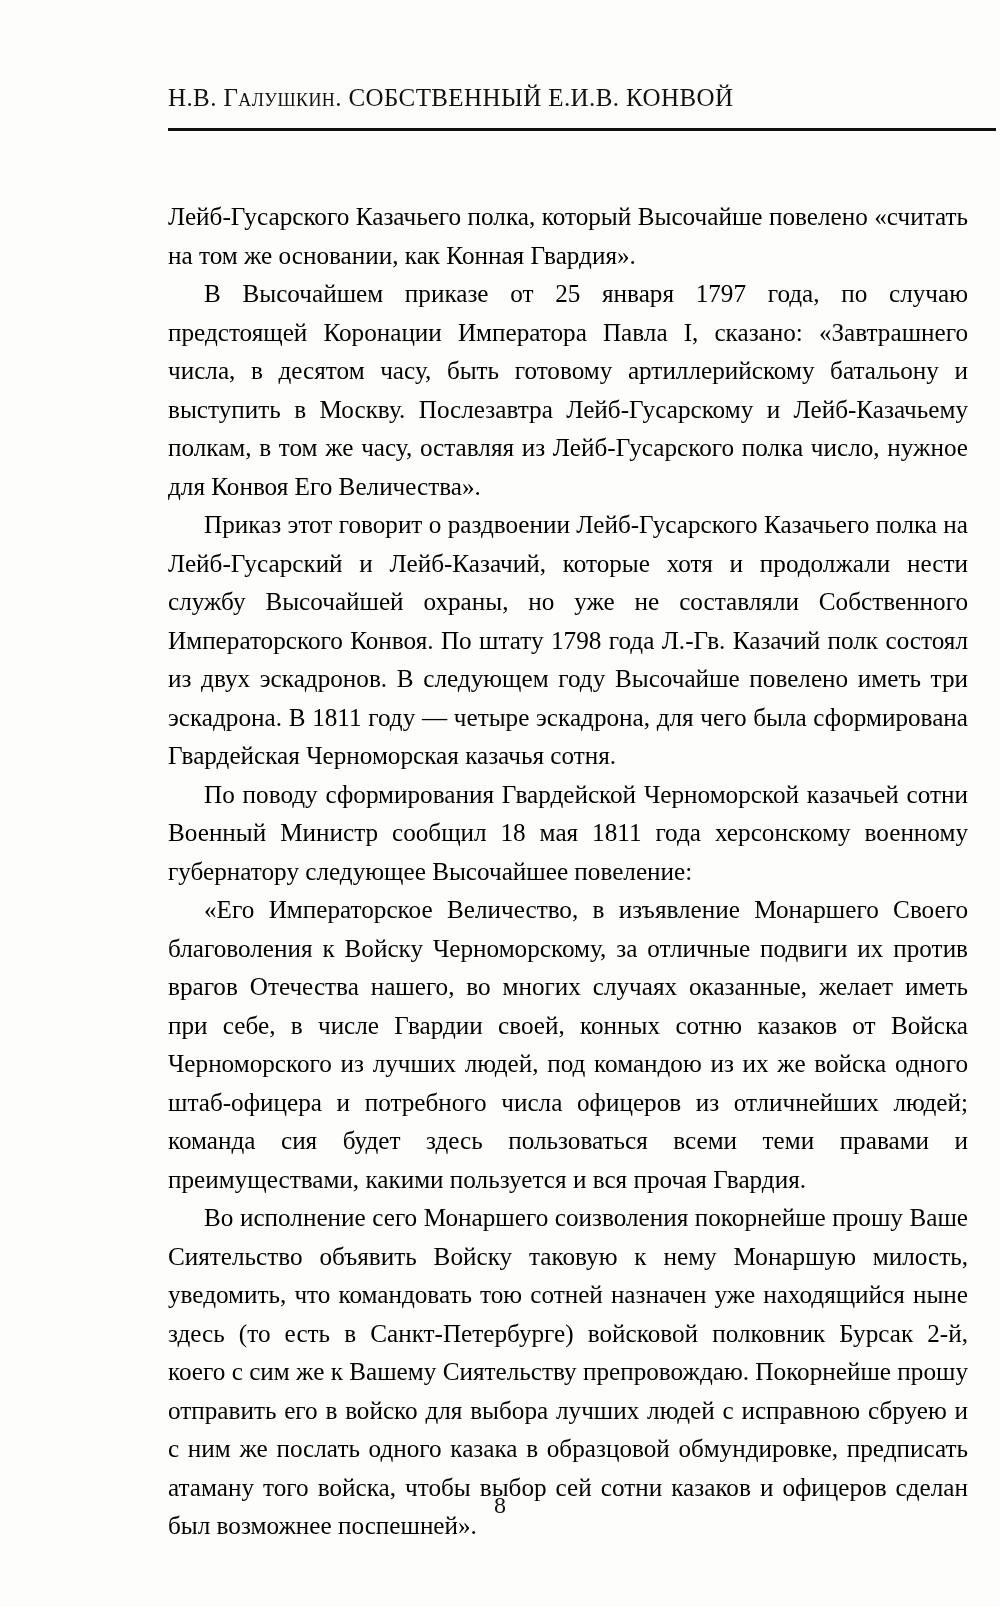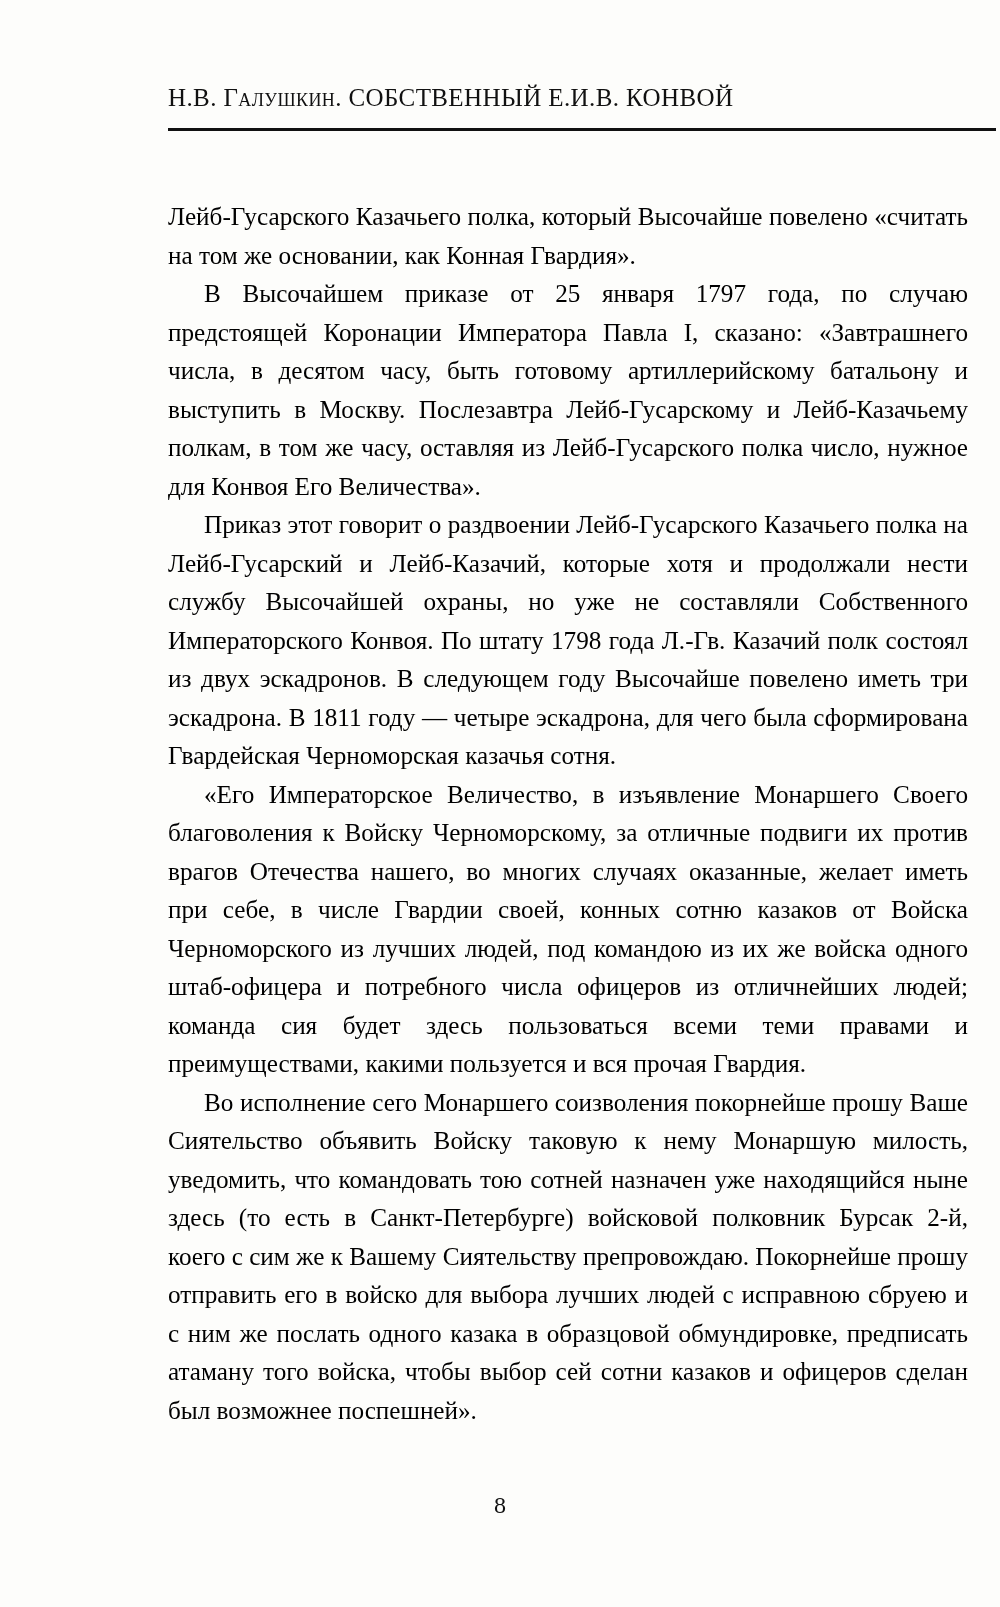--- a/index.html
+++ b/index.html
@@ -86,19 +86,20 @@
     <span class="rh-author">Н.В. Галушкин.</span>
     <span class="rh-title">СОБСТВЕННЫЙ Е.И.В. КОНВОЙ</span>
   </div>
 
   <div class="rule"></div>
 
   <div class="body-text">
     <p>Лейб-Гусарского Казачьего полка, который Высочайше повелено «считать на том же основании, как Конная Гвардия».</p>
     <p class="indent">В Высочайшем приказе от 25 января 1797 года, по случаю предстоящей Коронации Императора Павла I, сказано: «Завтрашнего числа, в десятом часу, быть готовому артиллерийскому батальону и выступить в Москву. Послезавтра Лейб-Гусарскому и Лейб-Казачьему полкам, в том же часу, оставляя из Лейб-Гусарского полка число, нужное для Конвоя Его Величества».</p>
     <p class="indent">Приказ этот говорит о раздвоении Лейб-Гусарского Казачьего полка на Лейб-Гусарский и Лейб-Казачий, которые хотя и продолжали нести службу Высочайшей охраны, но уже не составляли Собственного Императорского Конвоя. По штату 1798 года Л.-Гв. Казачий полк состоял из двух эскадронов. В следующем году Высочайше повелено иметь три эскадрона. В 1811 году — четыре эскадрона, для чего была сформирована Гвардейская Черноморская казачья сотня.</p>
+    <p class="indent">По поводу сформирования Гвардейской Черноморской казачьей сотни Военный Министр сообщил 18 мая 1811 года херсонскому военному губернатору следующее Высочайшее повеление:</p>
     <p class="indent">«Его Императорское Величество, в изъявление Монаршего Своего благоволения к Войску Черноморскому, за отличные подвиги их против врагов Отечества нашего, во многих случаях оказанные, желает иметь при себе, в числе Гвардии своей, конных сотню казаков от Войска Черноморского из лучших людей, под командою из их же войска одного штаб-офицера и потребного числа офицеров из отличнейших людей; команда сия будет здесь пользоваться всеми теми правами и преимуществами, какими пользуется и вся прочая Гвардия.</p>
     <p class="indent">Во исполнение сего Монаршего соизволения покорнейше прошу Ваше Сиятельство объявить Войску таковую к нему Монаршую милость, уведомить, что командовать тою сотней назначен уже находящийся ныне здесь (то есть в Санкт-Петербурге) войсковой полковник Бурсак 2-й, коего с сим же к Вашему Сиятельству препровождаю. Покорнейше прошу отправить его в войско для выбора лучших людей с исправною сбруею и с ним же послать одного казака в образцовой обмундировке, предписать атаману того войска, чтобы выбор сей сотни казаков и офицеров сделан был возможнее поспешней».</p>
   </div>
 
   <div class="folio">8</div>
 
 </div>
 
 </body></html>

